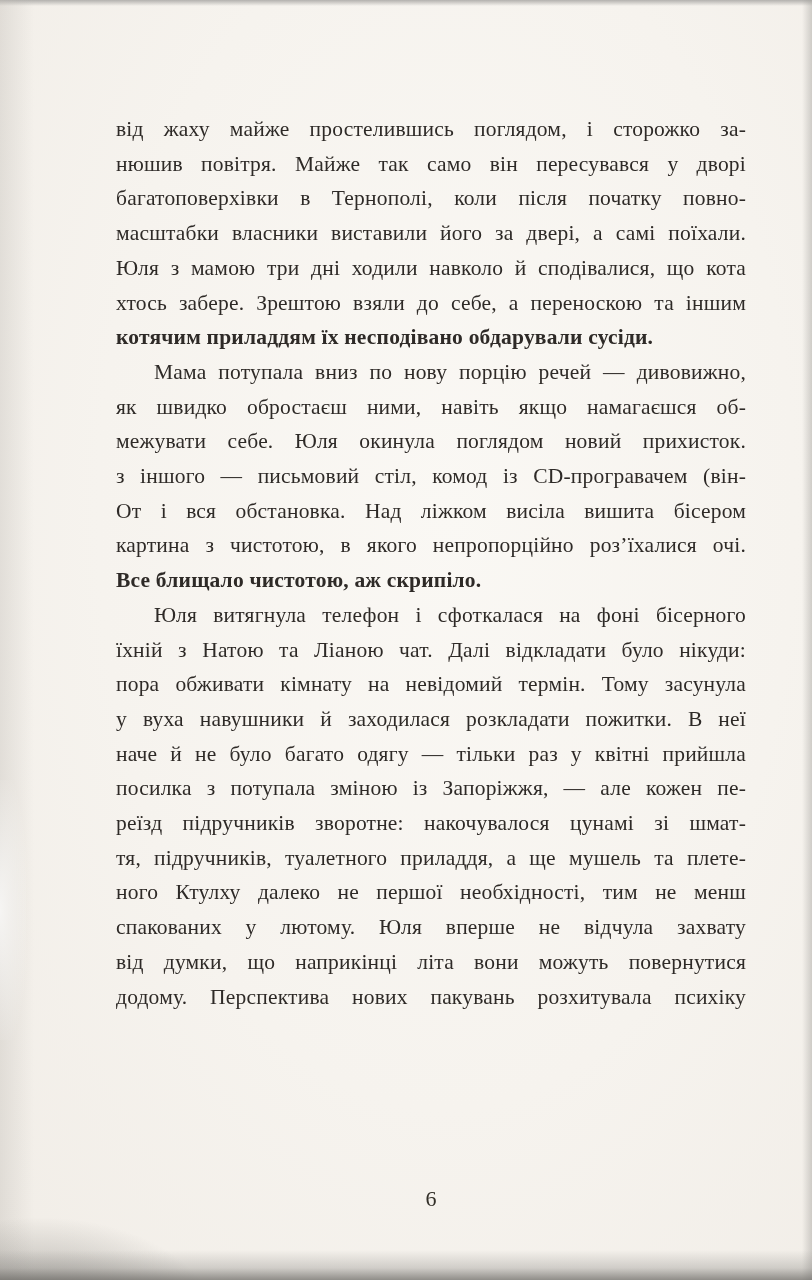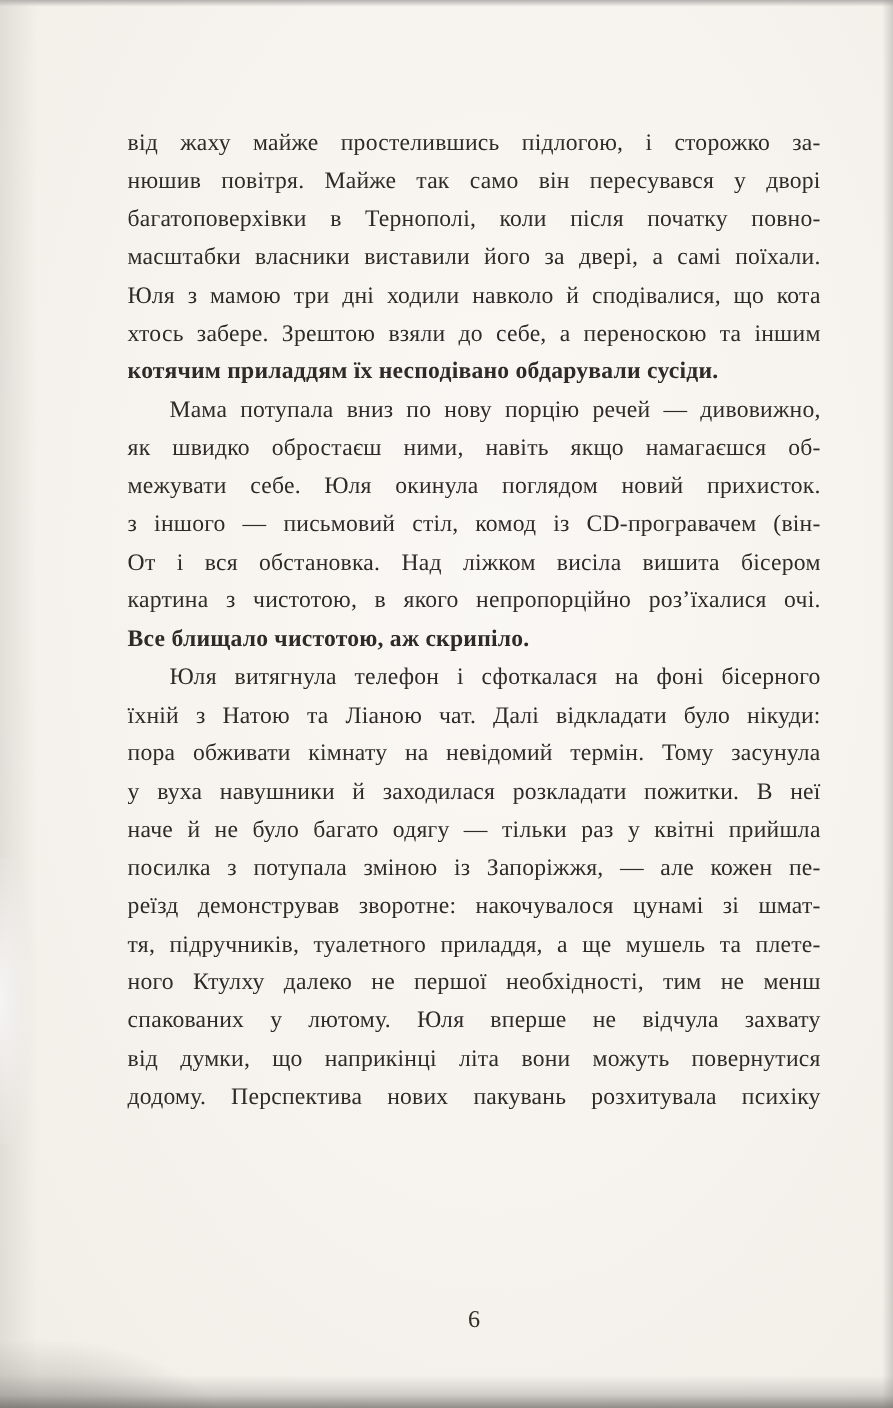--- a/index.html
+++ b/index.html
@@ -91,41 +91,41 @@
 </head>
 <body>
 
 <div class="scan">
   <div class="edge-top"></div>
   <div class="edge-left"></div>
   <div class="edge-right"></div>
   <div class="page-curve-light"></div>
 
   <div class="text-block">
-      <div class="line">від жаху майже простелившись підлогою, і сторожко за-</div>
+      <div class="line">від жаху майже простелившись поглядом, і сторожко за-</div>
       <div class="line">нюшив повітря. Майже так само він пересувався у дворі</div>
       <div class="line">багатоповерхівки в Тернополі, коли після початку повно-</div>
       <div class="line">масштабки власники виставили його за двері, а самі поїхали.</div>
       <div class="line">Юля з мамою три дні ходили навколо й сподівалися, що кота</div>
       <div class="line">хтось забере. Зрештою взяли до себе, а переноскою та іншим</div>
       <div class="line last">котячим приладдям їх несподівано обдарували сусіди.</div>
       <div class="line indent">Мама потупала вниз по нову порцію речей — дивовижно,</div>
       <div class="line">як швидко обростаєш ними, навіть якщо намагаєшся об-</div>
       <div class="line">межувати себе. Юля окинула поглядом новий прихисток.</div>
       <div class="line">з іншого — письмовий стіл, комод із CD-програвачем (він-</div>
       <div class="line">От і вся обстановка. Над ліжком висіла вишита бісером</div>
       <div class="line">картина з чистотою, в якого непропорційно роз’їхалися очі.</div>
       <div class="line last">Все блищало чистотою, аж скрипіло.</div>
       <div class="line indent">Юля витягнула телефон і сфоткалася на фоні бісерного</div>
       <div class="line">їхній з Натою та Ліаною чат. Далі відкладати було нікуди:</div>
       <div class="line">пора обживати кімнату на невідомий термін. Тому засунула</div>
       <div class="line">у вуха навушники й заходилася розкладати пожитки. В неї</div>
       <div class="line">наче й не було багато одягу — тільки раз у квітні прийшла</div>
       <div class="line">посилка з потупала зміною із Запоріжжя, — але кожен пе-</div>
-      <div class="line">реїзд демонстрував зворотне: накочувалося цунамі зі шмат-</div>
+      <div class="line">реїзд підручників зворотне: накочувалося цунамі зі шмат-</div>
       <div class="line">тя, підручників, туалетного приладдя, а ще мушель та плете-</div>
       <div class="line">ного Ктулху далеко не першої необхідності, тим не менш</div>
       <div class="line">спакованих у лютому. Юля вперше не відчула захвату</div>
       <div class="line">від думки, що наприкінці літа вони можуть повернутися</div>
       <div class="line">додому. Перспектива нових пакувань розхитувала психіку</div>
     </div>
 
   <div class="page-number">6</div>
 
   <div class="corner-shadow"></div>

